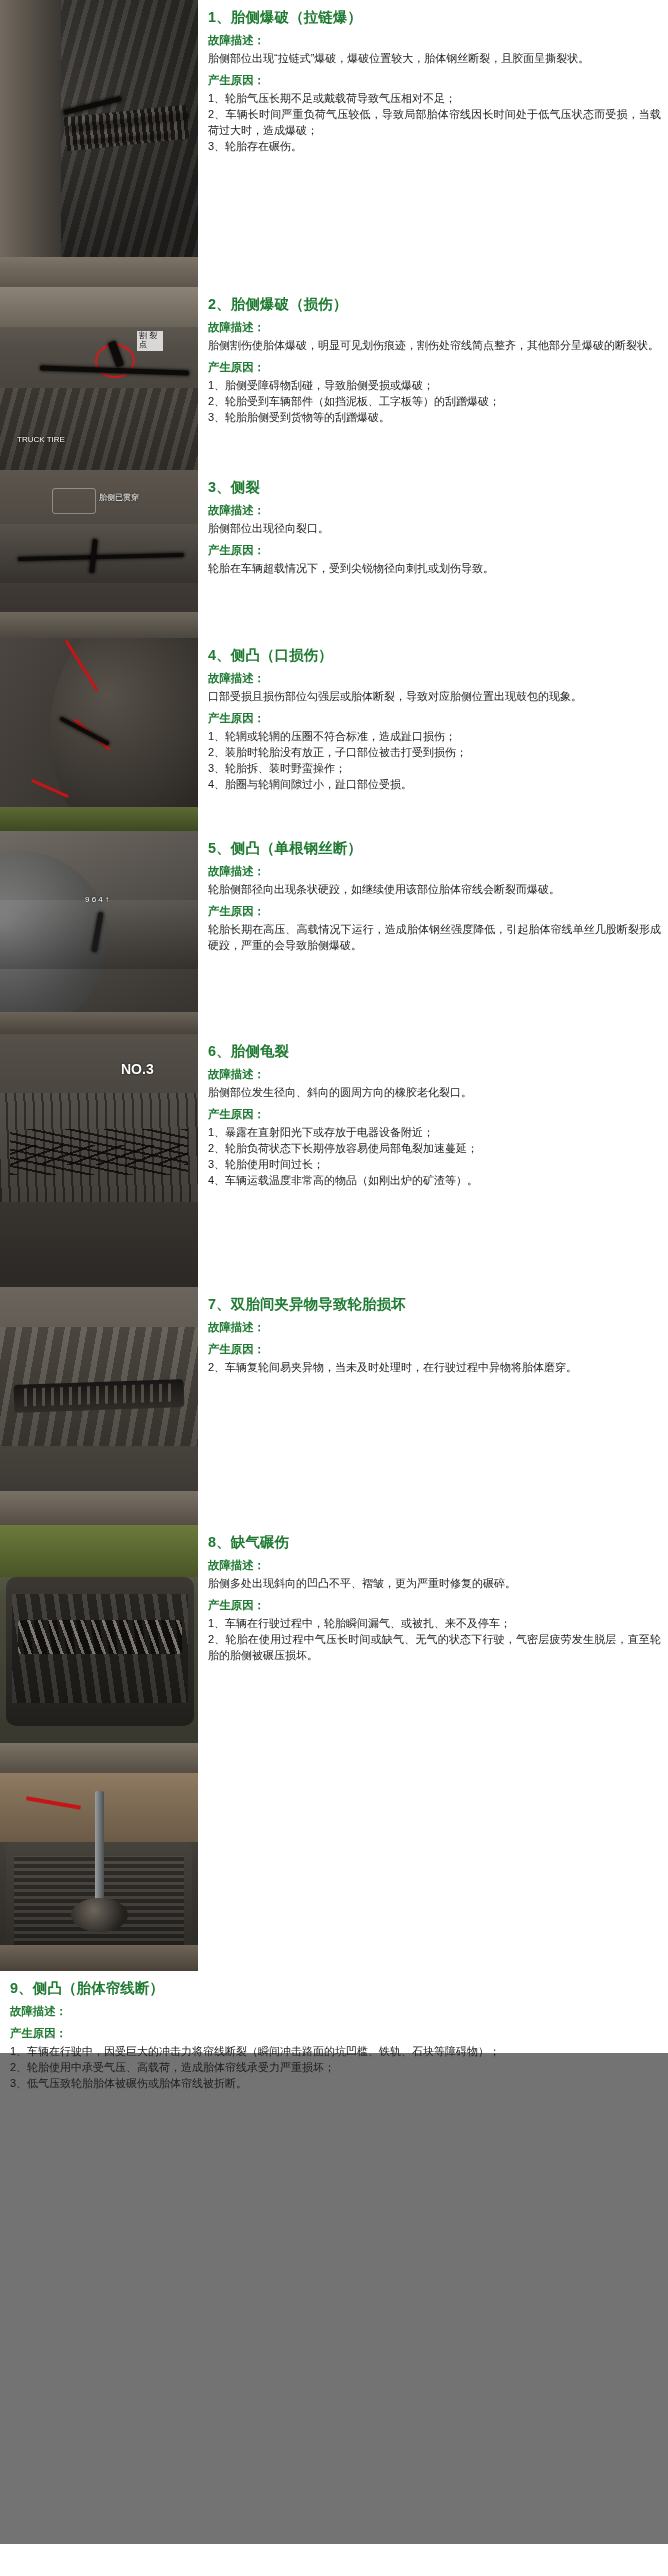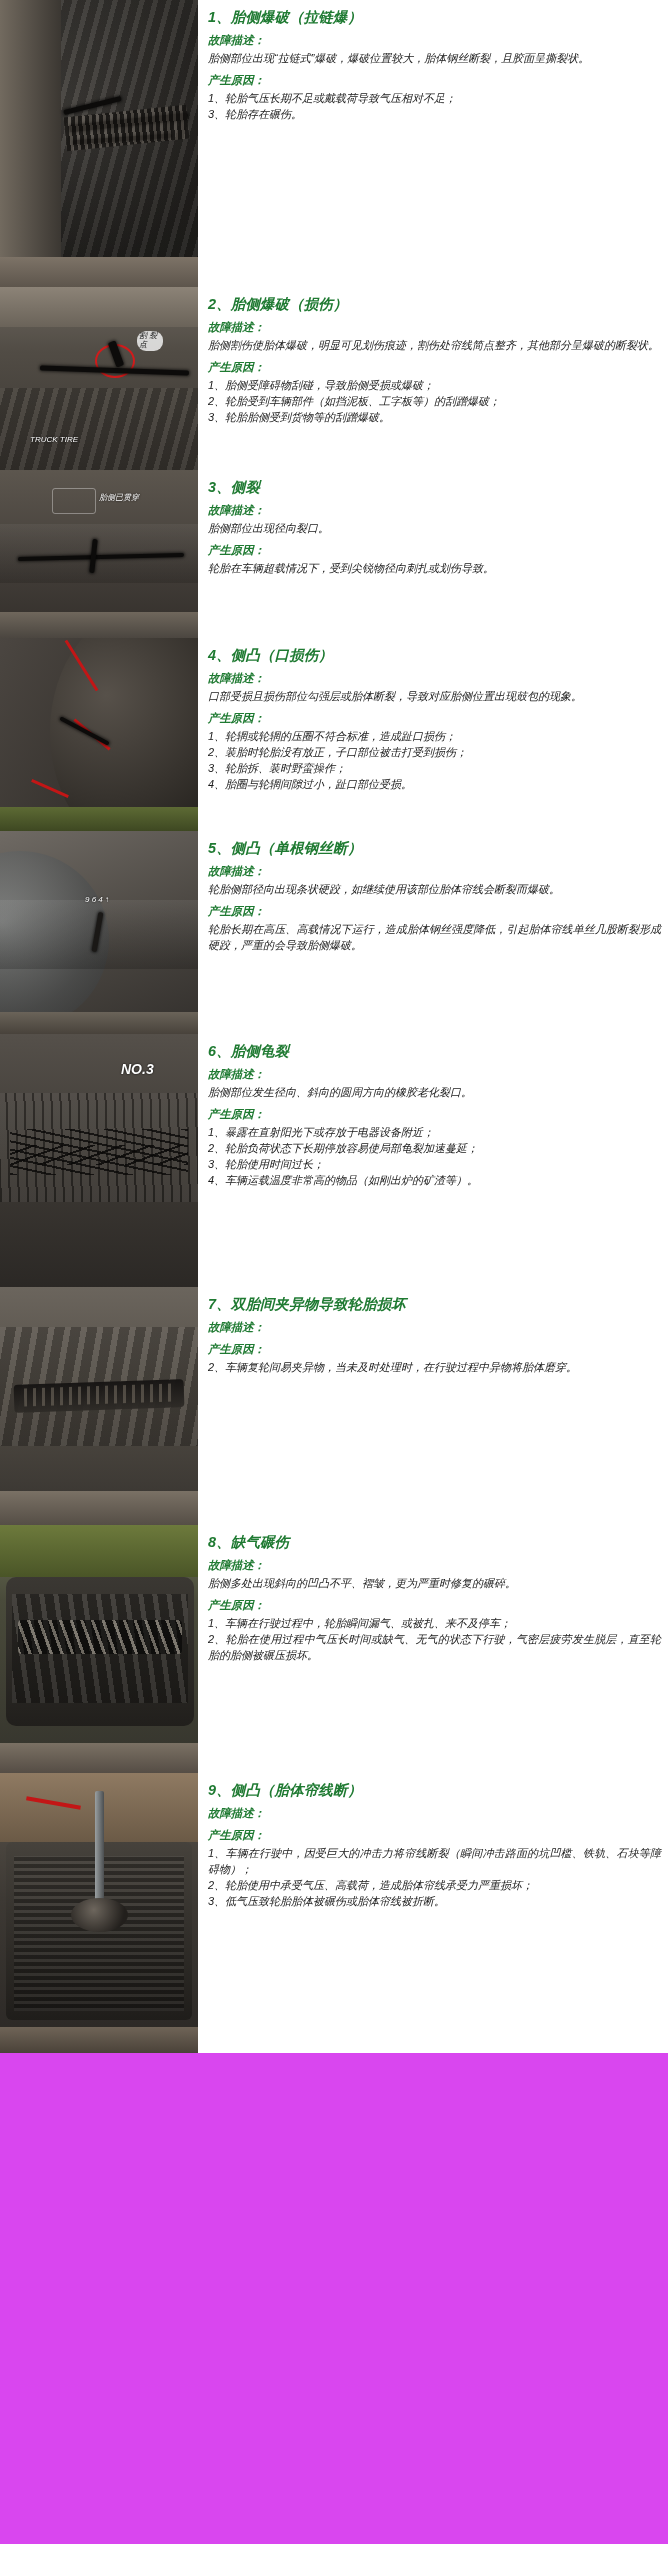--- a/index.html
+++ b/index.html
@@ -5,23 +5,22 @@
   * { box-sizing: border-box; }
   html, body {
     margin: 0; padding: 0;
     background: #ffffff;
     font-family: "Liberation Sans", sans-serif;
   }
   #page {
     width: 669px;
     height: 2544px;
     position: relative;
-    background: #d946ef;
+    background: #737373;
     overflow: hidden;
-    font-style: italic;
   }
   .row {
     display: flex;
     width: 669px;
     align-items: stretch;
     background: #fff;
   }
   .photo {
     width: 198px;
     flex: 0 0 198px;
@@ -97,21 +96,20 @@
     position: absolute;
     background: #c31616;
   }
   .lbl {
     position: absolute;
     color: #fff;
     font-size: 8px;
     line-height: 1.1;
     text-shadow: 0 0 2px #000;
     font-family: "Liberation Sans", sans-serif;
-    border-radius: 9px;
   }
   .ground {
     position: absolute; left:0; right:0; bottom:0;
     background: linear-gradient(180deg,#7d7367,#5d554c);
   }
   .grass {
     position: absolute; left:0; right:0;
     background: linear-gradient(180deg,#5d6a34,#3e4822);
   }
   .rim {
@@ -138,36 +136,37 @@
         <div class="ground" style="height:30px;"></div>
       </div>
     </div>
     <div class="text-col">
       <div class="title">1、胎侧爆破（拉链爆）</div>
       <div class="sub">故障描述：</div>
       <div class="body">胎侧部位出现“拉链式”爆破，爆破位置较大，胎体钢丝断裂，且胶面呈撕裂状。</div>
       <div class="sub">产生原因：</div>
       <div class="body list">
         <div>1、轮胎气压长期不足或戴载荷导致气压相对不足；</div>
+        <div>2、车辆长时间严重负荷气压较低，导致局部胎体帘线因长时间处于低气压状态而受损，当载荷过大时，造成爆破；</div>
         <div>3、轮胎存在碾伤。</div>
       </div>
     </div>
   </div>
 
   <div class="row" style="height:183px;">
     <div class="photo">
       <div class="photo-inner">
         <div class="tyre-bg" style="background:linear-gradient(180deg,#6d675e 0%,#514c45 35%,#3a3631 100%);"></div>
         <div class="tread" style="top:55%;bottom:0;"></div>
         <div style="position:absolute;left:0;right:0;top:0;height:40px;background:linear-gradient(180deg,#8c8377,#6a6359);"></div>
         <div class="redcircle" style="left:95px;top:57px;width:40px;height:34px;"></div>
         <div class="crack" style="left:40px;top:81px;width:149px;height:5px;transform:rotate(2deg);"></div>
         <div class="crack" style="left:103px;top:63px;width:26px;height:8px;transform:rotate(70deg);"></div>
         <div class="lbl" style="left:137px;top:44px;width:26px;background:rgba(240,240,240,0.85);color:#111;text-shadow:none;padding:1px 2px;">割 裂 点</div>
-        <div class="lbl" style="left:30px;top:149px;">TRUCK  TIRE</div>
+        <div class="lbl" style="left:17px;top:149px;">TRUCK  TIRE</div>
       </div>
     </div>
     <div class="text-col">
       <div class="title">2、胎侧爆破（损伤）</div>
       <div class="sub">故障描述：</div>
       <div class="body">胎侧割伤使胎体爆破，明显可见划伤痕迹，割伤处帘线简点整齐，其他部分呈爆破的断裂状。</div>
       <div class="sub">产生原因：</div>
       <div class="body list">
         <div>1、胎侧受障碍物刮碰，导致胎侧受损或爆破；</div>
         <div>2、轮胎受到车辆部件（如挡泥板、工字板等）的刮蹭爆破；</div>
@@ -307,21 +306,21 @@
       <div class="sub">故障描述：</div>
       <div class="body">胎侧多处出现斜向的凹凸不平、褶皱，更为严重时修复的碾碎。</div>
       <div class="sub">产生原因：</div>
       <div class="body list">
         <div>1、车辆在行驶过程中，轮胎瞬间漏气、或被扎、来不及停车；</div>
         <div>2、轮胎在使用过程中气压长时间或缺气、无气的状态下行驶，气密层疲劳发生脱层，直至轮胎的胎侧被碾压损坏。</div>
       </div>
     </div>
   </div>
 
-  <div class="row" style="height:280px;">
+  <div class="row" style="height:280px;flex-direction:column;">
     <div class="photo">
       <div class="photo-inner">
         <div class="tyre-bg" style="background:linear-gradient(180deg,#5a544c,#3d3934 45%,#2a2724);"></div>
         <div style="position:absolute;left:0;top:0;width:198px;height:69px;background:linear-gradient(180deg,#8f7a62,#6b5a46);"></div>
         <div style="position:absolute;left:6px;top:69px;width:186px;height:178px;background:linear-gradient(180deg,#46423c,#1f1d1a);border-radius:6px;"></div>
         <div style="position:absolute;left:14px;top:83px;width:170px;height:155px;background-image:repeating-linear-gradient(0deg, rgba(255,255,255,0.05) 0 3px, rgba(0,0,0,0.3) 3px 7px);"></div>
         <div style="position:absolute;left:95px;top:18px;width:9px;height:119px;background:linear-gradient(90deg,#9aa0a2,#4b4e50);border-radius:2px;"></div>
         <div style="position:absolute;left:71px;top:125px;width:57px;height:34px;border-radius:50%;background:radial-gradient(circle at 40% 35%, #6d665d, #221f1c 75%);"></div>
         <div class="redline" style="left:26px;top:28px;width:55px;height:4px;transform:rotate(10deg);"></div>
         <div class="ground" style="height:26px;background:linear-gradient(180deg,#6f6457,#4a4239);"></div>

